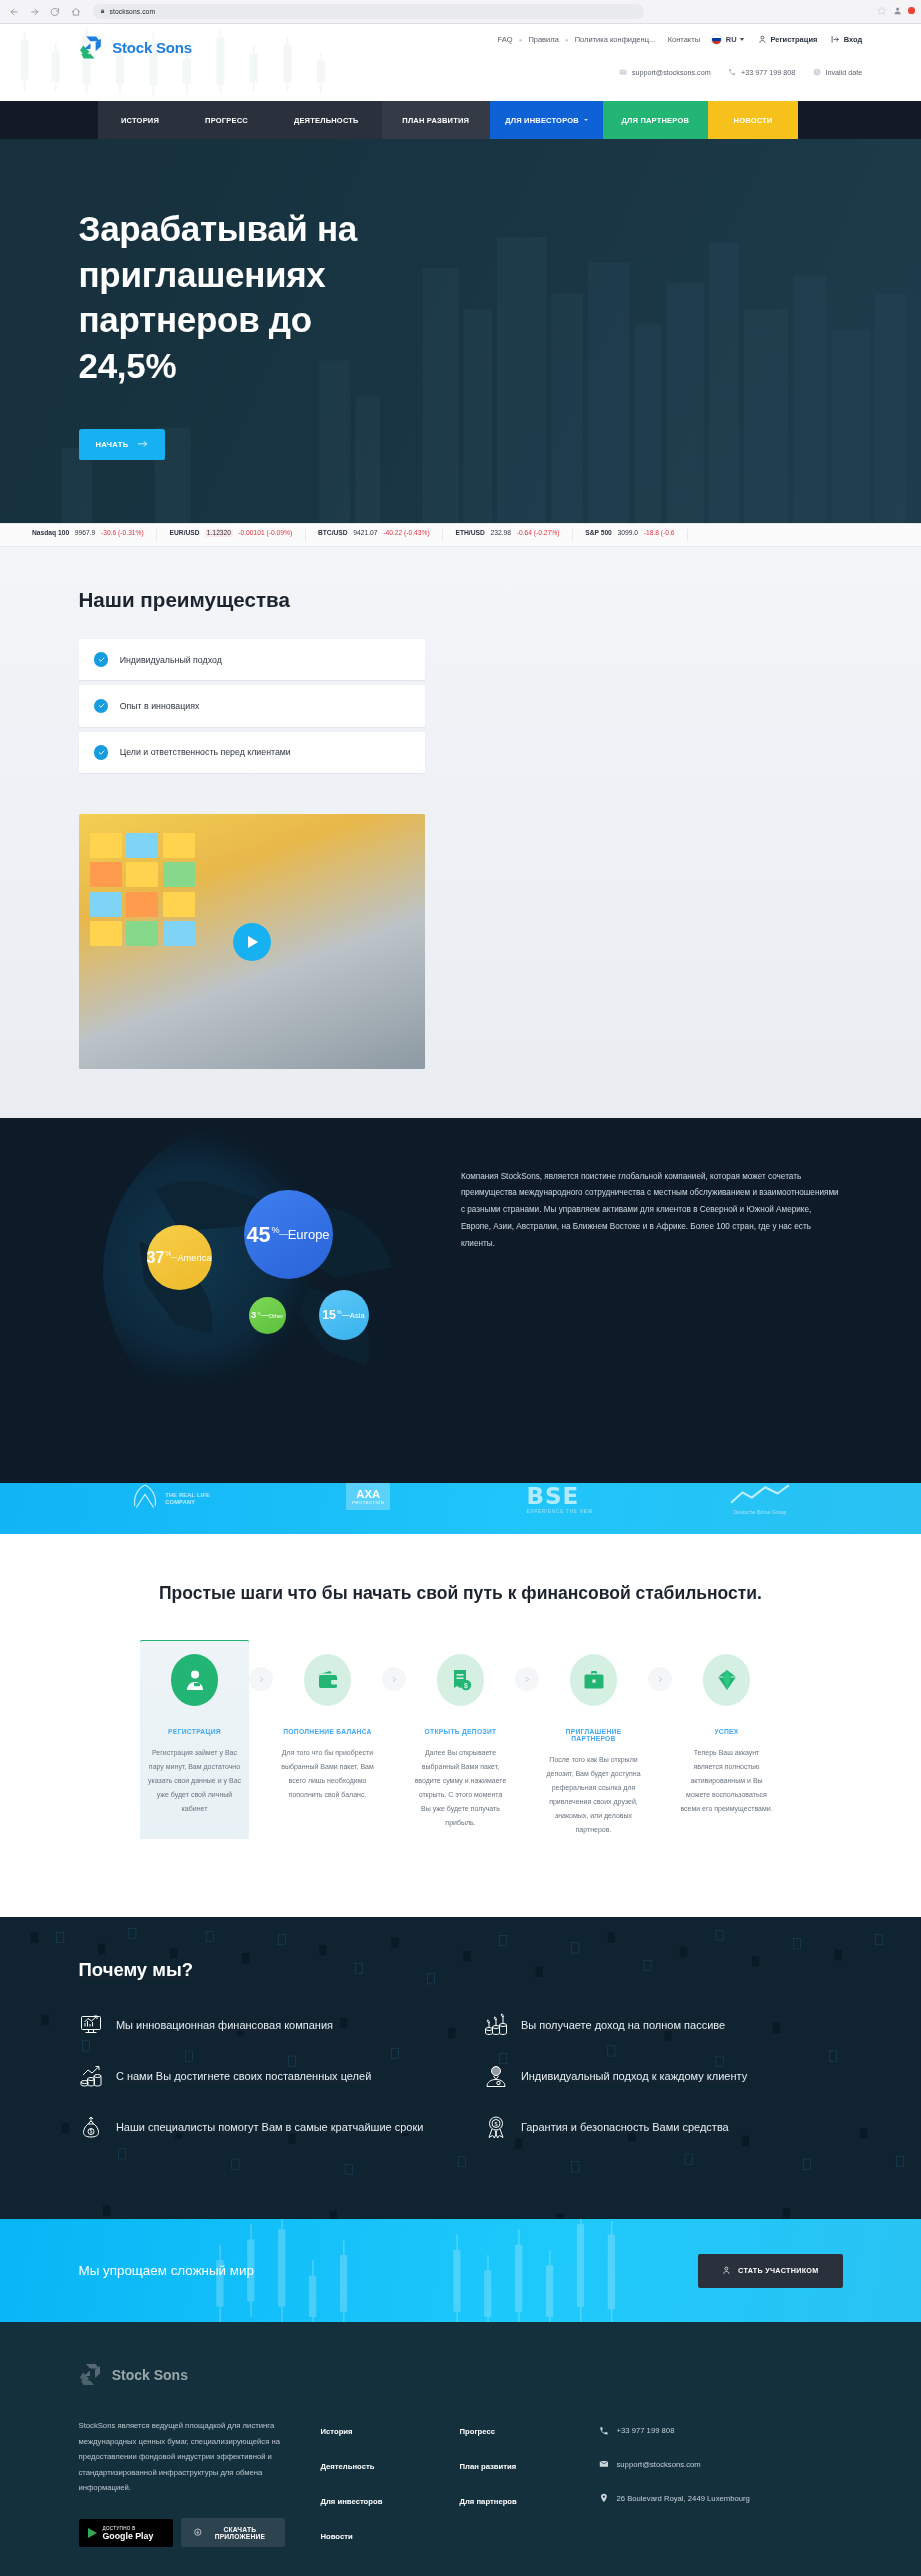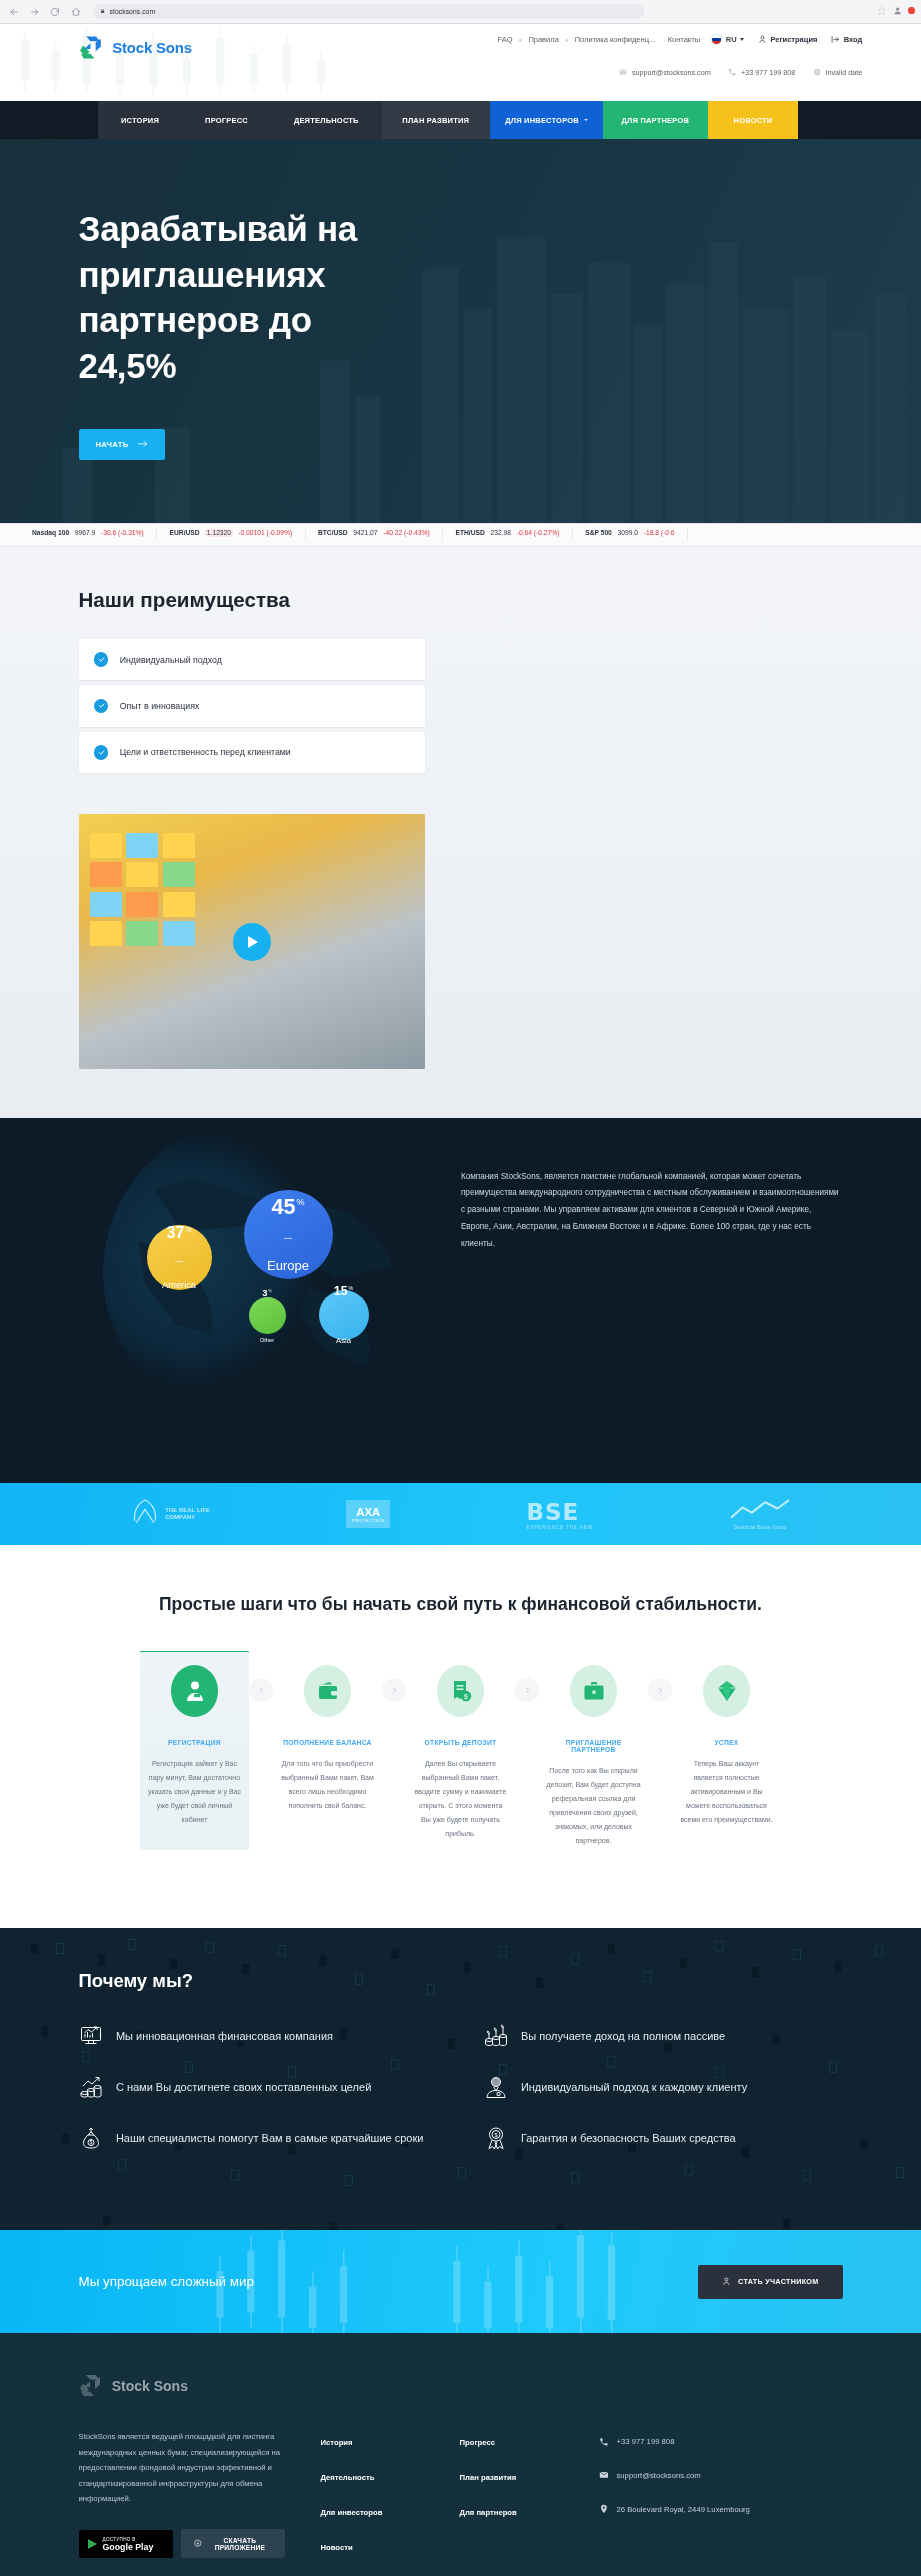--- a/index.html
+++ b/index.html
@@ -135,41 +135,41 @@
     display: flex; align-items: center; justify-content: center;
   }
   .play-btn .tri { width: 0; height: 0; border-top: 6.7px solid transparent; border-bottom: 6.7px solid transparent;
                    border-left: 10.8px solid #fff; margin-left: 3.1px; }
 
   
   .globe-sec { background: #0c1b27; position: relative; padding: 32px 0 44px; overflow: hidden; }
   .globe-bg { position: absolute; inset: 0; opacity: .55; }
   .globe-inner { position: relative; width: 824px; margin: 0 auto; padding: 0 30px; display: flex; gap: 31px; }
   .globe-col { width: 361px; position: relative; height: 289px; }
-  .bubble { position: absolute; border-radius: 50%; display: flex; flex-direction: column;
-            align-items: center; justify-content: center; color: #fff; gap: 16px; }
+  .bubble { position: absolute; border-radius: 50%; display: flex; flex-direction: row;
+            align-items: center; justify-content: center; color: #fff; }
   .bubble .pct { font-weight: bold; line-height: 1; display: flex; align-items: flex-start; }
   .bubble .pct sup { font-size: .42em; font-weight: normal; margin-left: 1px; margin-top: .22em; }
   .bubble .bdash { width: 8.2px; height: 1px; background: rgba(255,255,255,.65); margin: 3.6px 0 3.1px; }
   .bubble .rgn { font-weight: normal; }
   .b-eu { width: 89px; height: 89px; background: linear-gradient(150deg,#3d7ff0,#2a63d8); left: 165px; top: 40px; }
   .b-eu .pct { font-size: 21.6px; } .b-eu .rgn { font-size: 13px; }
   .b-am { width: 65px; height: 65px; background: linear-gradient(150deg,#f8cf4b,#edb928); left: 68px; top: 75px; }
   .b-am .pct { font-size: 16px; } .b-am .rgn { font-size: 9.3px; }
   .b-as { width: 50px; height: 50px; background: linear-gradient(150deg,#5ec8f7,#36b2ee); left: 240px; top: 140px; }
   .b-as .pct { font-size: 12.4px; } .b-as .rgn { font-size: 7.7px; }
   .b-ot { width: 37px; height: 37px; background: linear-gradient(150deg,#7ed957,#5bbf3c); left: 170px; top: 147px; }
   .b-ot .pct { font-size: 9.3px; } .b-ot .rgn { font-size: 5.7px; }
   .globe-text { width: 392px; padding-top: 18.5px; }
   .globe-text p { color: #cfd9e1; font-size: 8.2px; line-height: 2.05; }
   .globe-text p + p { margin-top: 0; }
 
   
-  .partners { height: 62px; background: linear-gradient(100deg,#11b4f5 0%,#1fc5fb 55%,#2ac1f2 100%);
-              display: flex; align-items: center; justify-content: space-around; padding: 0 62px; }
+  .partners { height: 51px; background: linear-gradient(100deg,#11b4f5 0%,#1fc5fb 55%,#2ac1f2 100%);
+              display: flex; align-items: flex-start; justify-content: space-around; padding: 0 62px; }
   .plogo { color: rgba(255,255,255,.72); display: flex; align-items: center; gap: 5.2px; }
   .plogo .pt { font-size: 5.7px; font-weight: bold; line-height: 1.25; letter-spacing: 0.2px; }
   .bse-text { font-size: 23px; font-weight: bold; letter-spacing: 1px; color: rgba(255,255,255,.66); font-family: "DejaVu Sans", sans-serif; }
 
   
   .steps-sec { background: #fff; padding: 49px 0 57px; }
   .steps-title { font-size: 17.5px; font-weight: bold; text-align: center; color: #1c2430; }
   .steps-row { display: flex; align-items: flex-start; justify-content: center; margin-top: 36px; }
   .step { width: 109px; text-align: center; padding: 14.4px 7.2px 23px; border-radius: 1.5px; }
   .step.active { background: linear-gradient(#eef4f7,#e8f1f5); box-shadow: 0 1px 0 #22b573 inset; }
@@ -848,21 +848,21 @@
             <span class="wt">Индивидуальный подход к каждому клиенту</span>
           </div>
           <div class="why-item">
             <svg viewBox="0 0 48 48" fill="none" stroke="currentColor" stroke-width="2">
               <circle cx="24" cy="17" r="13"></circle>
                 <circle cx="24" cy="17" r="8"></circle>
               <text x="24" y="21" font-size="11" fill="currentColor" stroke="none" text-anchor="middle">$</text>
               <path d="M16 28 L10 45 L17 41 L21 46 L26 31"></path>
                 <path d="M32 28 L38 45 L31 41 L27 46 L22 31"></path>
             </svg>
-            <span class="wt">Гарантия и безопасность Ваших средства</span>
+            <span class="wt">Гарантия и безопасность Вами средства</span>
           </div>
         </div>
       </div>
     </div>
   </div>
 
   <div class="cta">
     <svg class="cta-candles" viewBox="0 0 1788 200" preserveAspectRatio="none">
       <g fill="#ffffff">
         <rect x="420" y="80" width="14" height="90"></rect>

